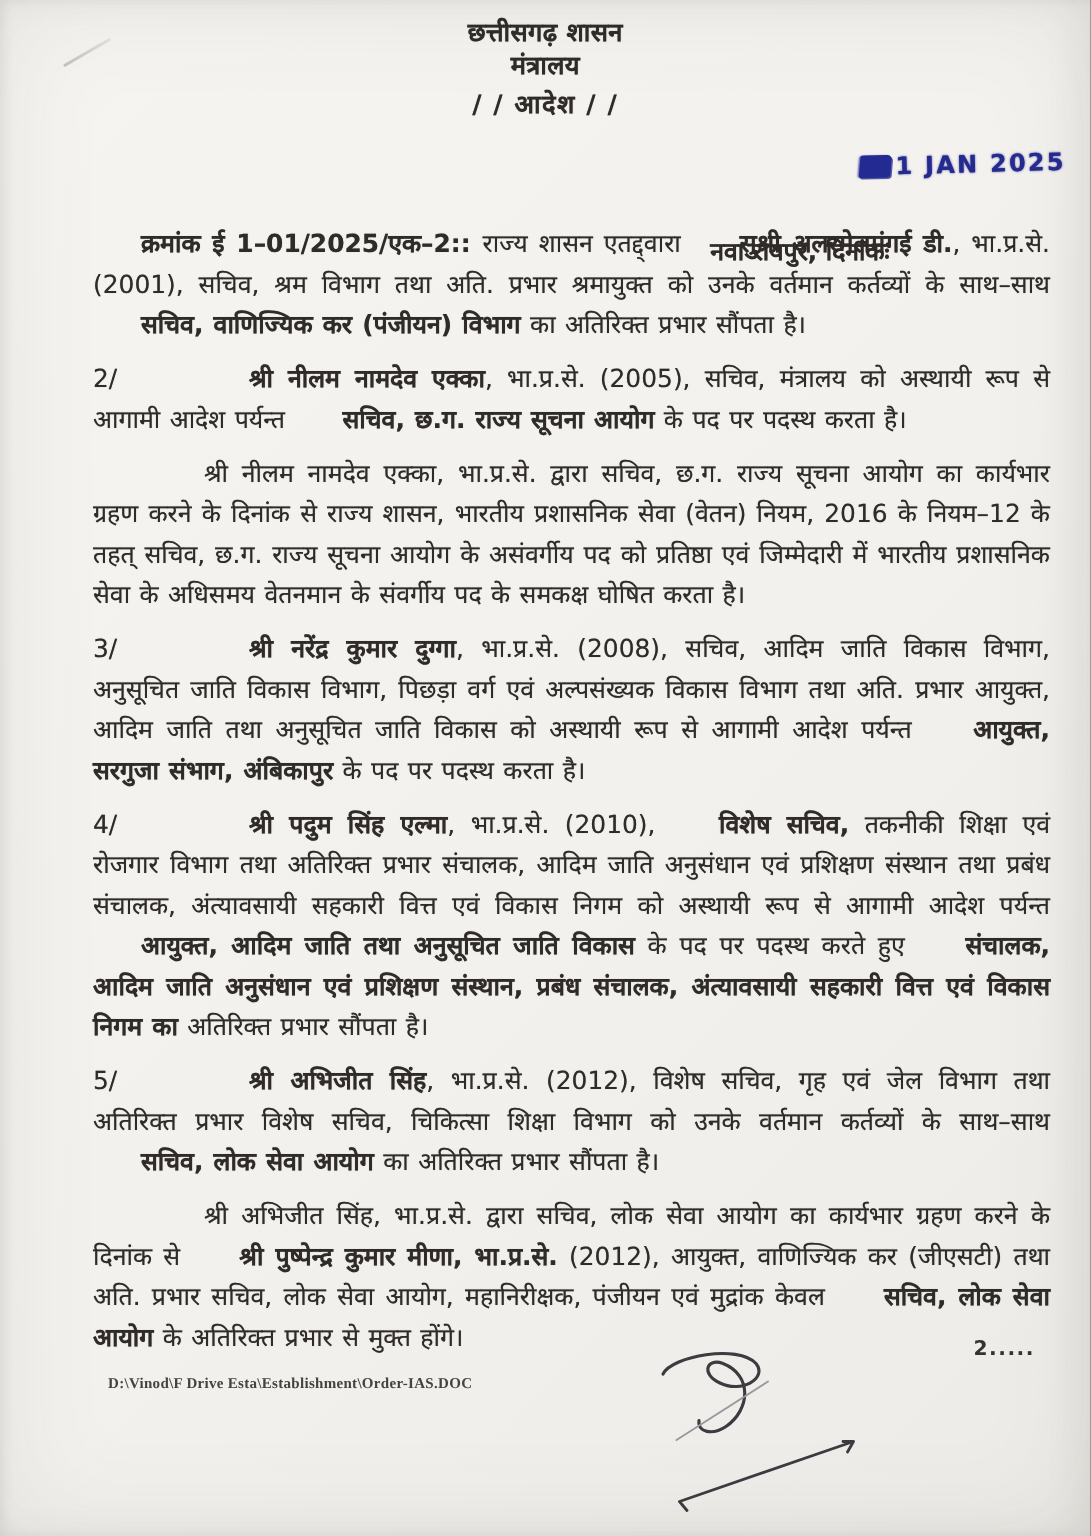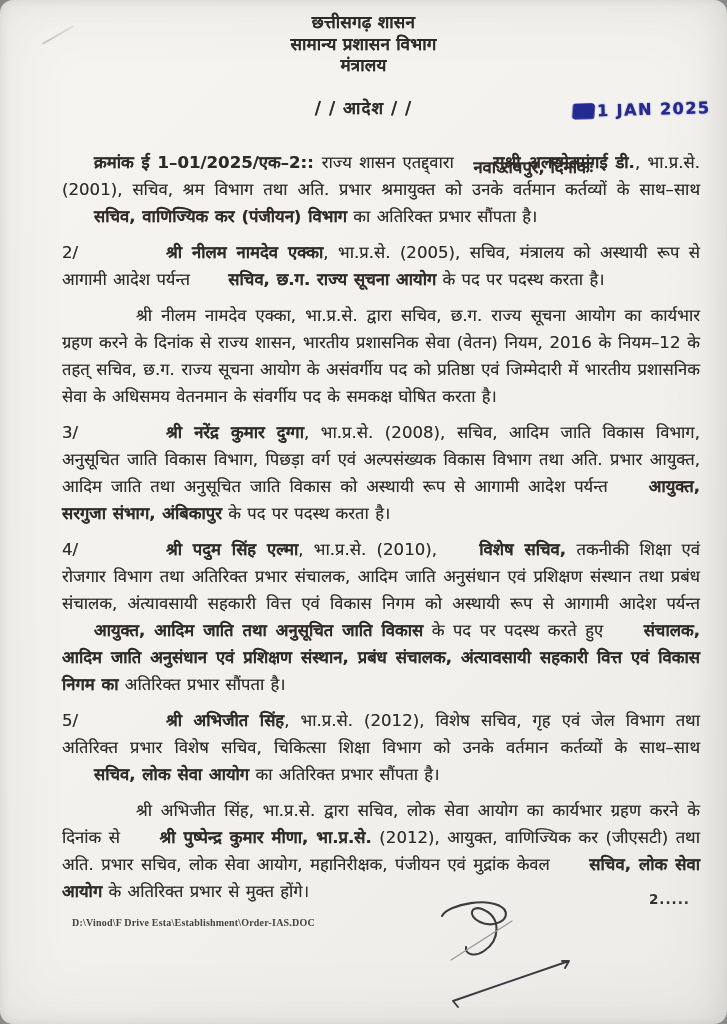--- a/index.html
+++ b/index.html
@@ -8,21 +8,20 @@
   .page {
     position: relative;
     width: 727px;
     height: 1024px;
     margin: 0 auto;
     background: linear-gradient(135deg, #f6f4f1 0%, #f3f1ee 55%, #edebe7 100%);
     box-shadow: inset 0 0 70px rgba(90,85,75,0.10), inset -10px 0 25px rgba(0,0,0,0.05), inset 3px 0 8px rgba(0,0,0,0.06);
     overflow: hidden;
     font-family: "DejaVu Sans", sans-serif;
     color: #2e2b28;
-    border-radius: 13px;
   }
 
   
   .pen-mark {
     position: absolute;
     left: 40px; top: 34px;
     width: 36px; height: 2px;
     background: linear-gradient(90deg, rgba(150,148,155,0.55), rgba(170,168,175,0.25));
     transform: rotate(-30deg);
     border-radius: 2px;
@@ -37,21 +36,21 @@
     letter-spacing: 0.2px;
     text-shadow: 0 0 0.5px rgba(46,43,40,0.55);
   }
   .doc-header .addr {
     display: inline-block;
     border-bottom: 1.6px solid #3a3733;
     padding-bottom: 2px;
   }
 
   .order-title {
-    margin-top: 19px;
+    margin-top: 2px;
     text-align: center;
     font-size: 17px;
     font-weight: 700;
     letter-spacing: 1px;
     text-shadow: 0 0 0.5px rgba(46,43,40,0.55);
   }
 
   .stamp {
     position: absolute;
     top: 100px;
@@ -136,21 +135,20 @@
 </style>
 </head>
 <body>
 
 <div class="page">
 
   <div class="pen-mark"></div>
 
   <header class="doc-header">
     <div>छत्तीसगढ़ शासन</div>
-    <div>सामान्य प्रशासन विभाग</div>
     <div>मंत्रालय</div>
   </header>
 
   <div class="order-title">/ / आदेश / /</div>
 
   <div class="stamp">
     <span class="blob"></span>
     <span>1 JAN 2025</span>
   </div>
 

